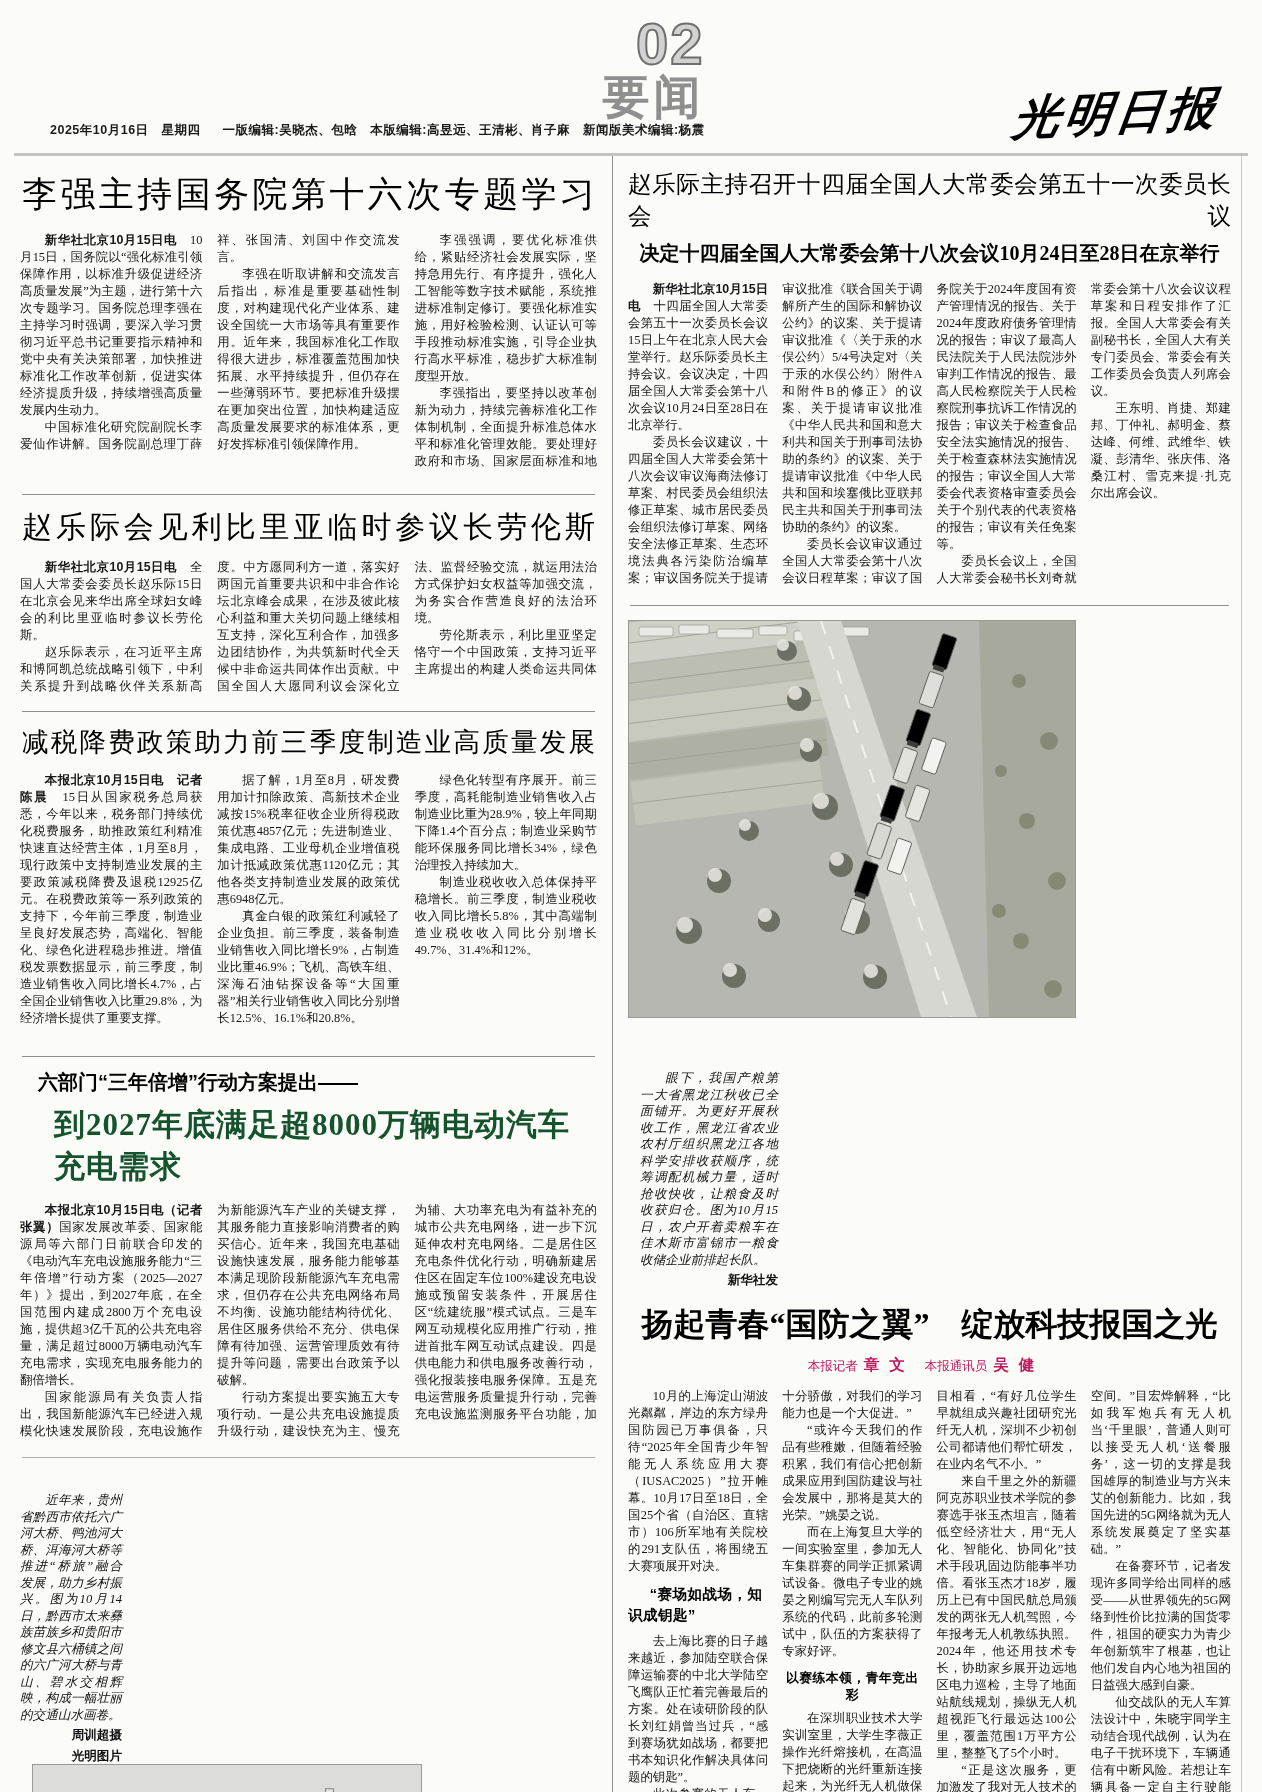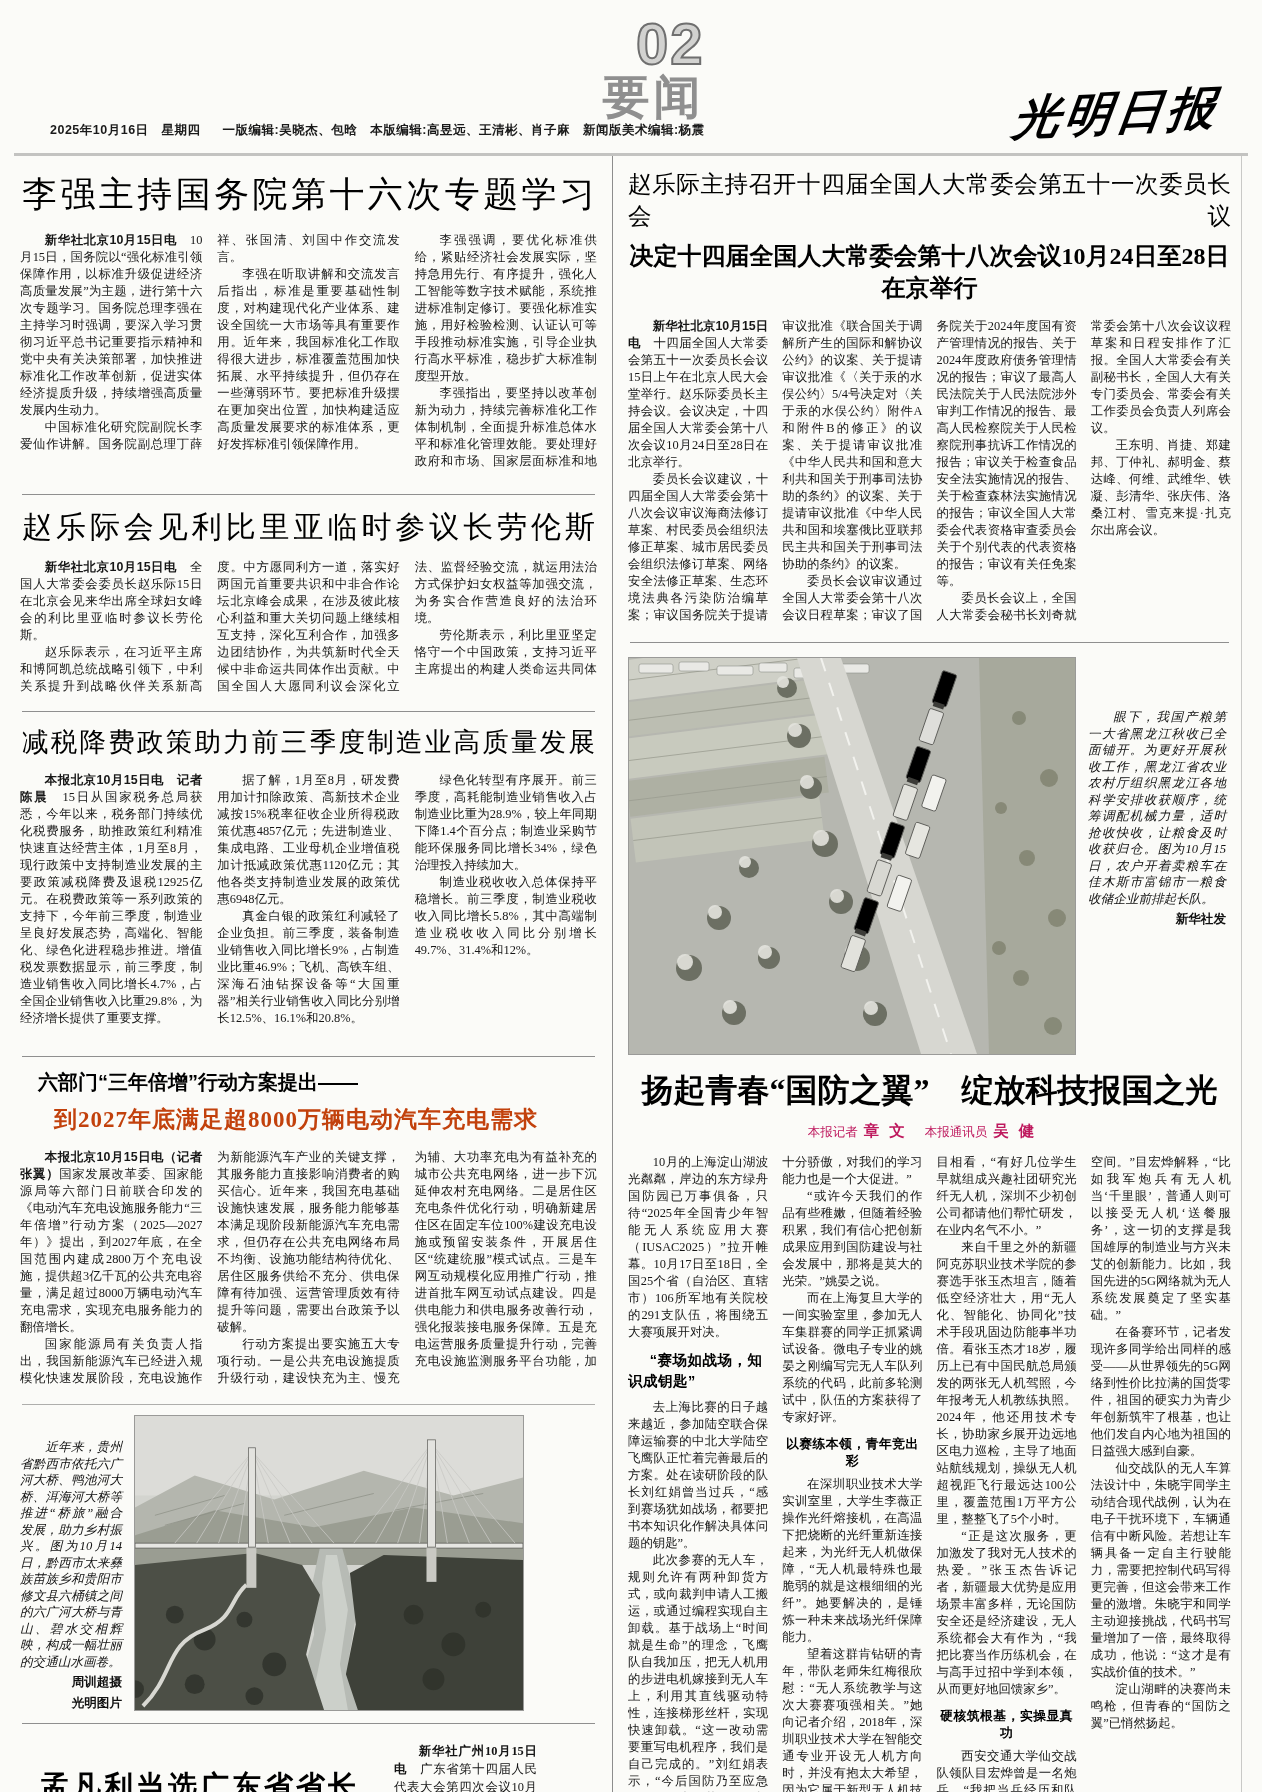--- a/index.html
+++ b/index.html
@@ -27,38 +27,38 @@
     padding:0 10px 0 15px;box-sizing:border-box;}
   hr.sep{border:none;border-top:1px solid #8f8f8f;margin:12px 2px;}
   hr.sep-lite{border:none;border-top:1px solid #aeaeac;margin:10px 2px;}
   
   .hl-just{font-weight:normal;color:#000;text-align:justify;text-align-last:justify;margin:0;}
   .hl-a{font-size:35px;line-height:46px;margin:16px 2px 14px 2px;}
   .hl-b{font-size:30px;line-height:40px;margin:6px 2px 12px 2px;}
   .hl-c{font-size:26.5px;line-height:36px;margin:6px 2px 12px 2px;}
   .kicker{font-family:"Liberation Sans","DejaVu Sans",sans-serif;font-weight:bold;font-size:20px;
     margin:10px 0 8px 18px;color:#000;}
-  .hl-d{font-size:23px;font-weight:bold;margin:0 0 14px 34px;letter-spacing:1px;color:#c2410c;}
+  .hl-d{font-size:31px;font-weight:bold;margin:0 0 14px 34px;letter-spacing:1px;color:#14532d;}
   .hl-npc{font-size:23.5px;line-height:32px;margin:12px 0 8px 0;}
-  .sub-npc{font-size:24px;font-weight:bold;text-align:center;margin:2px 0 14px 0;color:#000;}
+  .sub-npc{font-size:20px;font-weight:bold;text-align:center;margin:2px 0 14px 0;color:#000;}
   .hl-youth{font-size:32px;font-weight:bold;text-align:center;margin:14px 0 8px 0;color:#000;}
   .byline{text-align:center;font-size:12.5px;margin:0 0 12px 0;color:#be185d;}
   .byline b{font-size:15.5px;letter-spacing:3px;margin:0 14px 0 6px;}
   
   .body{font-size:12.4px;line-height:17px;text-align:justify;overflow:hidden;color:#161616;}
   .cols3{column-count:3;column-gap:15px;column-fill:auto;}
   .cols4{column-count:4;column-gap:14px;column-fill:auto;}
   .body p{margin:0;text-indent:2em;}
   .body b{font-family:"Liberation Sans","DejaVu Sans",sans-serif;}
   .subhead{font-family:"Liberation Sans","DejaVu Sans",sans-serif;font-weight:bold;color:#000;
     font-size:12.8px;text-align:center;text-indent:0 !important;margin:9px 0 7px 0 !important;
     letter-spacing:.5px;line-height:17px;}
   .subhead-q{text-align:left;text-indent:1.5em !important;font-size:14.5px;line-height:21px;}
   
-  .photo-row{display:flex;}
+  .photo-row{display:flex;flex-direction:column;}
   .caption{font-style:italic;font-size:12.6px;line-height:16.5px;text-align:justify;color:#101010;}
   .caption p{margin:0;text-indent:2em;}
   .credit{font-style:normal;font-weight:bold;text-align:right;text-indent:0 !important;margin-top:4px !important;}
   .grain-block{margin:14px 0 6px 0;}
   .grain-photo{width:446px;height:396px;border:1px solid #9a9a98;background:#b9bab4;flex:none;}
   .grain-cap{width:138px;margin-left:12px;padding-top:52px;}
   .bridge-block{margin:8px 0 4px 0;}
   .bridge-cap{width:102px;flex:none;padding-top:24px;}
   .bridge-photo{width:388px;height:294px;margin-left:12px;border:1px solid #9a9a98;background:#c6c7c2;flex:none;}
   

